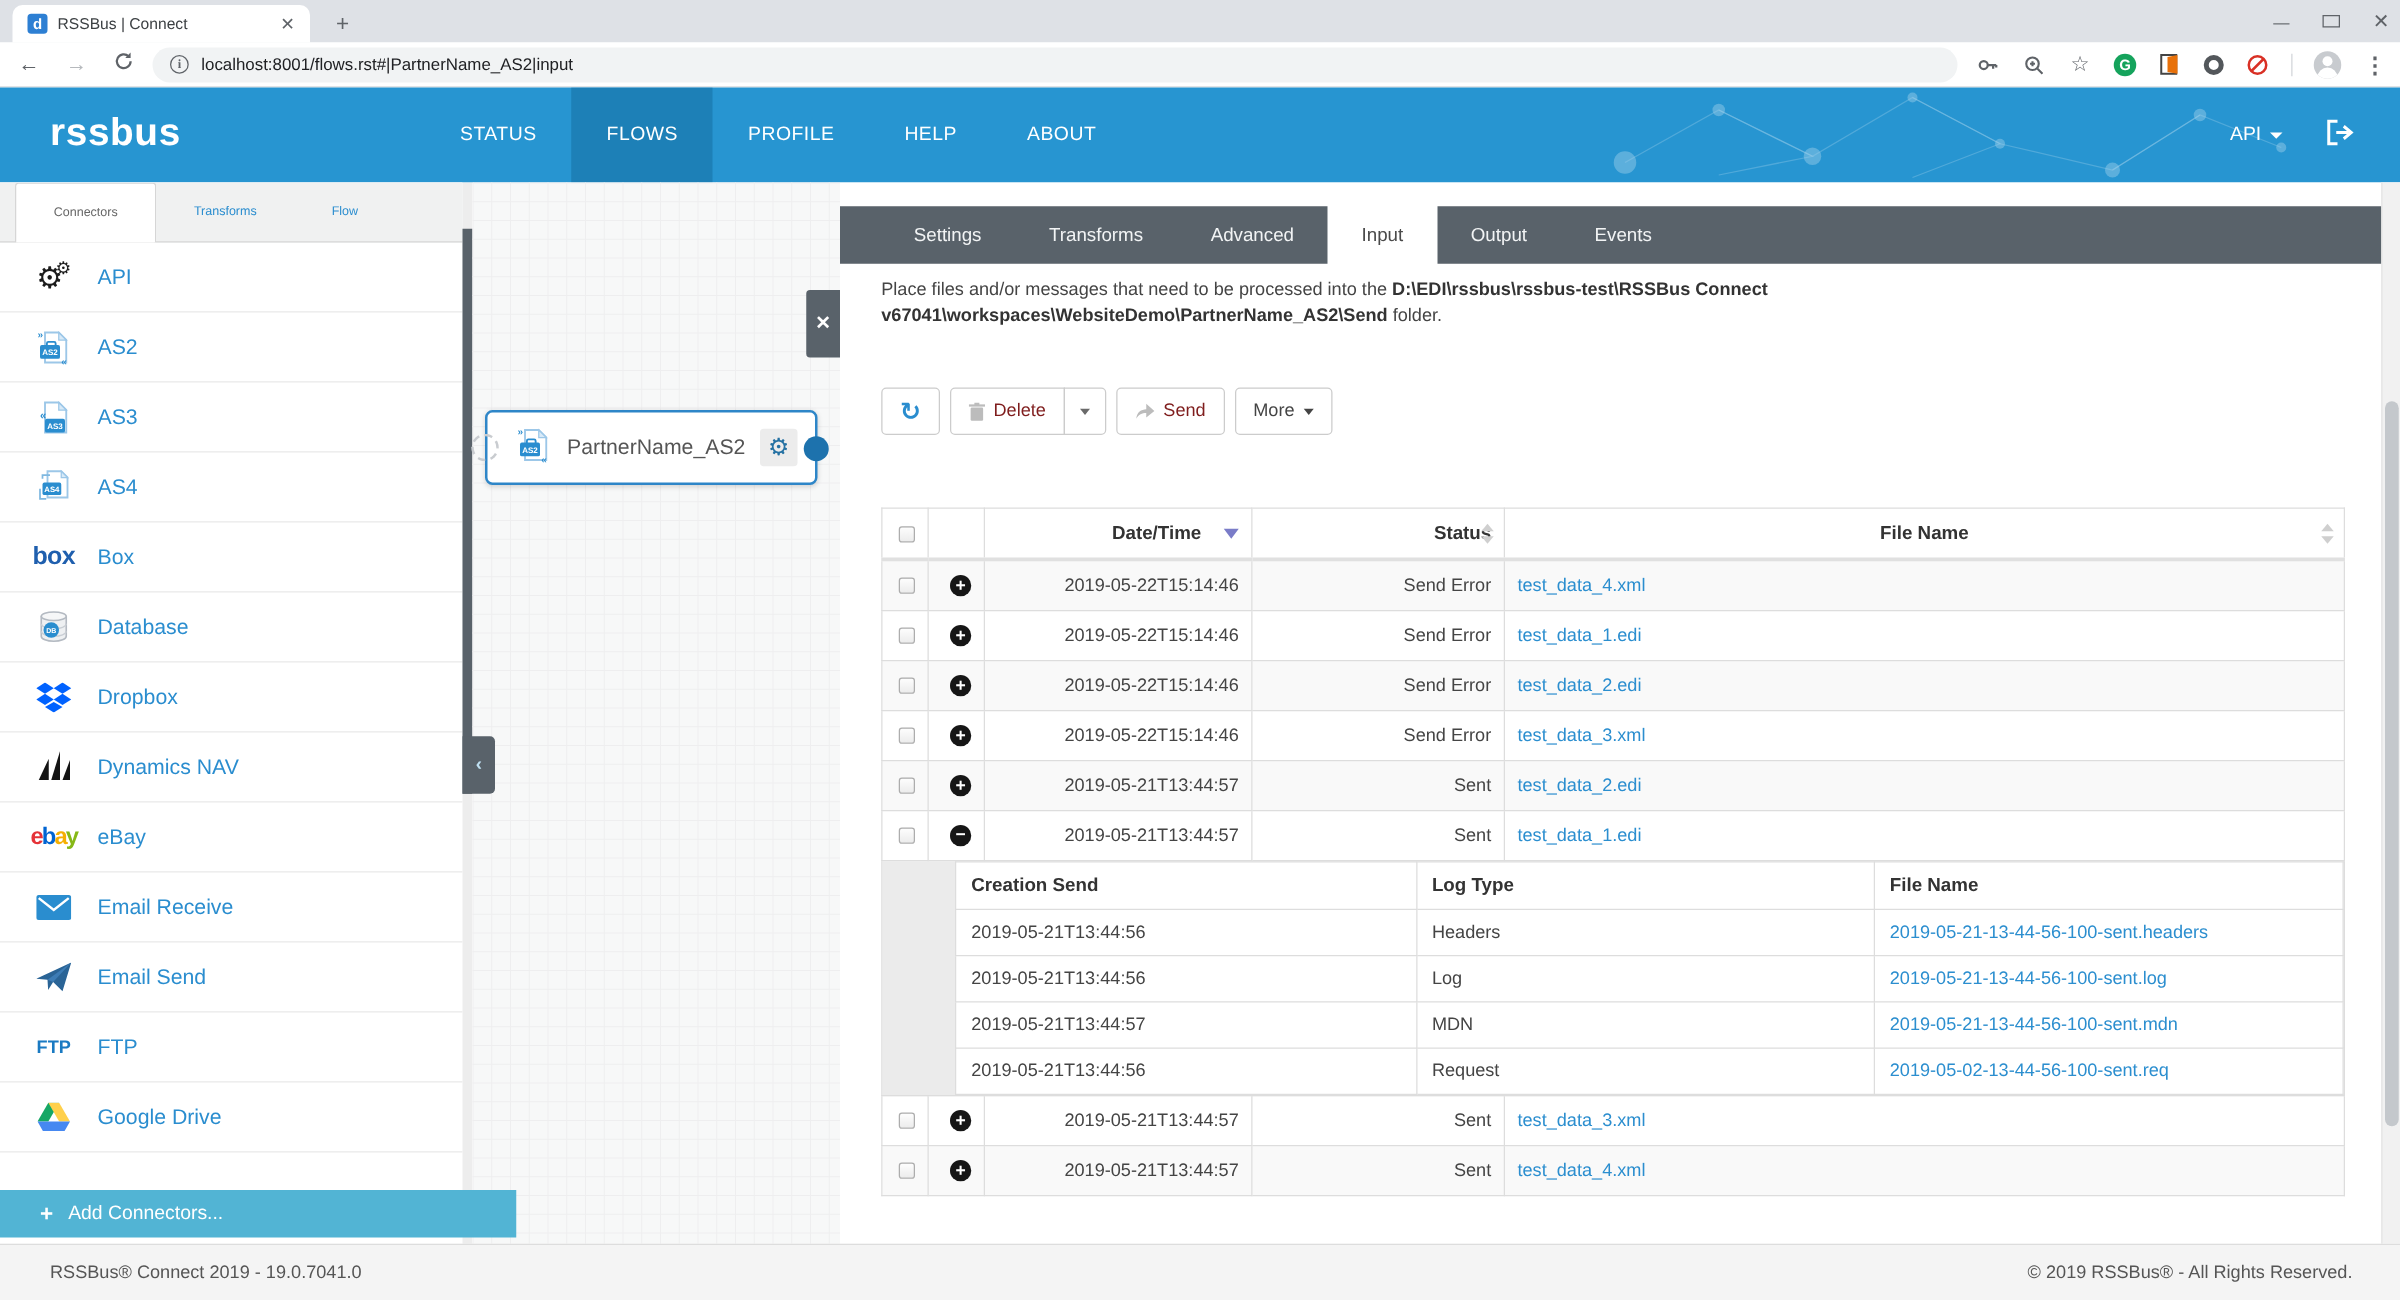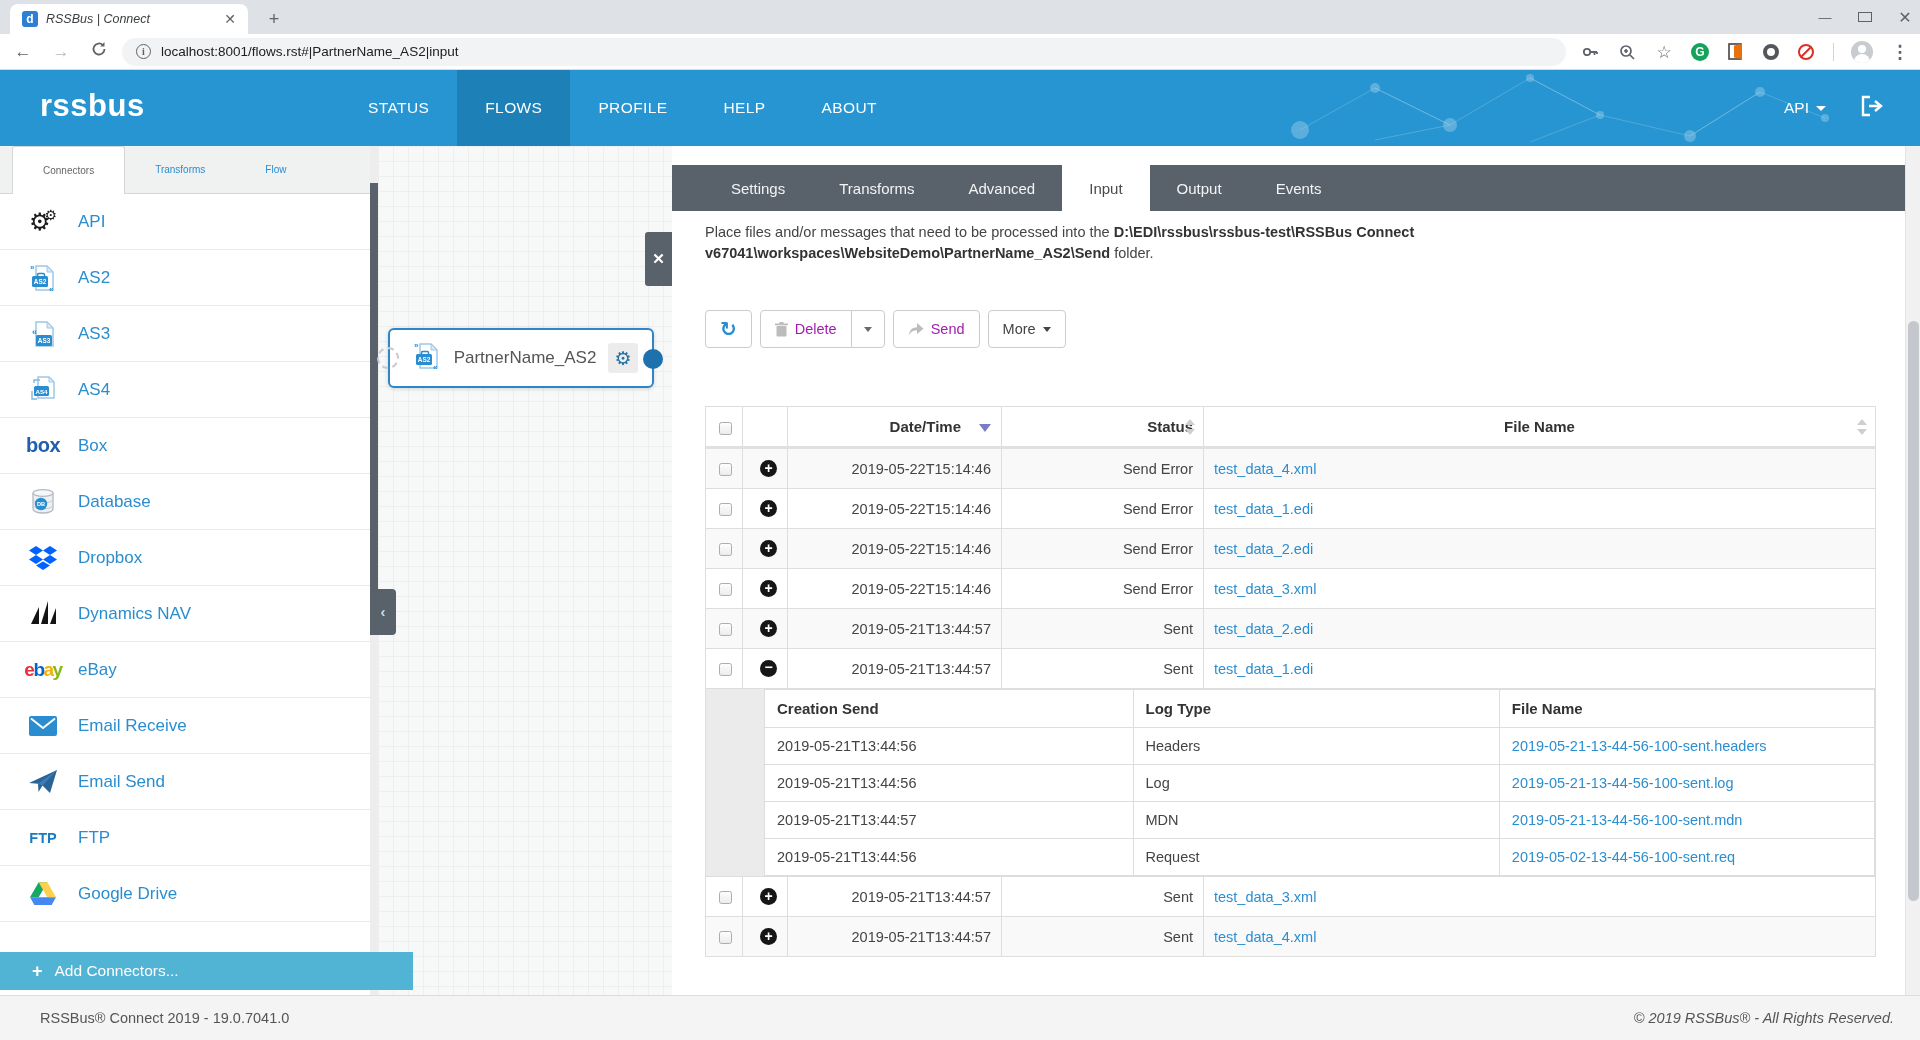--- a/index.html
+++ b/index.html
@@ -5,21 +5,21 @@
   * { margin:0; padding:0; box-sizing:border-box; }
   html,body { width:1920px; height:1040px; overflow:hidden; background:#fff;
     font-family:"Liberation Sans", sans-serif; }
 
   
   .tabstrip { position:absolute; left:0; top:0; width:1920px; height:34px; background:#dee1e6; }
   .btab { position:absolute; left:10px; top:4px; width:238px; height:30px; background:#fff;
     border-radius:8px 8px 0 0; display:flex; align-items:center; padding:0 8px; }
   .favicon { width:16px; height:16px; border-radius:3px; background:#2d7fd3; color:#fff;
     font:bold 12px/16px "Liberation Sans",sans-serif; text-align:center; margin:0 8px 0 4px; }
-  .btab-title { font-size:12.5px; color:#3c4043; flex:1; white-space:nowrap; overflow:hidden;font-style:italic; }
+  .btab-title { font-size:12.5px; color:#3c4043; flex:1; white-space:nowrap; overflow:hidden; }
   .btab-close { color:#5f6368; font-size:14px; padding:0 4px; cursor:pointer; }
   .newtab { position:absolute; left:262px; top:7px; width:24px; height:24px; color:#5f6368;
     font-size:18px; line-height:24px; text-align:center; }
   .wctrls { position:absolute; right:8px; top:0; height:34px; display:flex; align-items:center; gap:26px; color:#5f6368; }
   .wctrls span { width:14px; text-align:center; font-size:13px; }
   .wbox { display:inline-block; width:10px; height:10px; border:1px solid #5f6368; }
 
   .addrbar { position:absolute; left:0; top:34px; width:1920px; height:36px; background:#fff;
     border-bottom:1px solid #d7dadd; display:flex; align-items:center; }
   .navbtn { width:30px; text-align:center; color:#5f6368; font-size:17px; margin-left:8px; }
@@ -47,21 +47,21 @@
   .navright { position:absolute; right:36px; top:0; height:76px; display:flex; align-items:center; gap:34px; }
   .apidd { color:#fff; font-size:15.5px; display:flex; align-items:center; cursor:pointer; }
   .caret-w { display:inline-block; width:0; height:0; border-left:5px solid transparent; border-right:5px solid transparent; border-top:5px solid #fff; margin-left:7px; }
   .netdeco { position:absolute; right:80px; top:0; opacity:.55; }
 
   
   .main { position:absolute; left:0; top:146px; width:1920px; height:849px; }
   .footer { position:absolute; left:0; top:995px; width:1920px; height:45px; background:#f4f4f4;
     border-top:1px solid #ddd; font-size:14.5px; color:#555; }
   .footer .fl { position:absolute; left:40px; line-height:44px; }
-  .footer .fr { position:absolute; right:26px; line-height:44px;font-style:italic; }
+  .footer .fr { position:absolute; right:38px; line-height:44px; }
 
   
   .sidebar { position:absolute; left:0; top:0; width:370px; height:849px; background:#fff; }
   .stabs { display:flex; height:48px; background:#f0f1f1; border-bottom:1px solid #d6d6d6; align-items:stretch; }
   .stab { padding:0 30px; display:flex; align-items:center; font-size:10px; color:#2a8dcf; cursor:pointer; }
   .stab.active { background:#fff; border:1px solid #d6d6d6; border-bottom:none; margin-bottom:-1px;
     border-radius:3px 3px 0 0; color:#666; margin-left:12px; }
   .clist { }
   .citem { height:56px; display:flex; align-items:center; border-bottom:1px solid #e9e9e9; cursor:pointer; }
   .cicon { width:42px; margin:0 14px 0 22px; display:flex; align-items:center; justify-content:center; }
@@ -105,21 +105,21 @@
   .ptabbar { position:absolute; left:0; top:19px; width:1248px; height:46px; background:#59626a;
     display:flex; padding-left:32px; }
   .ptab { padding:0 27px; height:46px; display:flex; align-items:center; color:#f2f4f5; font-size:15px; cursor:pointer; }
   .ptab.active { background:#fff; color:#4a4a4a; border-radius:4px 4px 0 0; position:relative; top:-6px; height:58px; z-index:2; }
   .pbody { position:absolute; left:33px; top:76px; width:1171px; }
   .pdesc { font-size:14.5px; color:#444; line-height:1.45; max-width:815px; }
   .pdesc b { color:#333; }
   .toolbar { position:absolute; top:42px; left:0; display:flex; gap:8px; margin-top:46px; }
   .tbtn { height:38px; background:#fff; border:1px solid #ccc; border-radius:4px; display:flex;
     align-items:center; padding:0 14px; font-size:14.5px; color:#444; cursor:pointer; gap:7px; }
-  .tbtn.disabled { color:#a21caf; }
+  .tbtn.disabled { color:#7f1d1d; }
   .tbtn.split-main { border-radius:4px 0 0 4px; }
   .tbtn.split-caret { border-radius:0 4px 4px 0; margin-left:-9px; padding:0 12px; }
   .caret-d { display:inline-block; width:0; height:0; border-left:4px solid transparent; border-right:4px solid transparent; border-top:5px solid #6a6a6a; }
   .refresh-g { font-family:"DejaVu Sans",sans-serif; color:#2a8dcf; font-size:20px; font-weight:bold; }
 
   
   .dtable { position:absolute; top:184px; left:0; width:1171px; border-collapse:collapse; table-layout:fixed; }
   .dtable th, .dtable td { border:1px solid #ddd; font-size:14.5px; color:#444; padding:11px 10px; }
   .dtable th { font-size:15px; font-weight:bold; color:#333; border-bottom:3px solid #e0e0e0; position:relative; cursor:pointer; }
   .dtable tr.odd td { background:#f9f9f9; }

